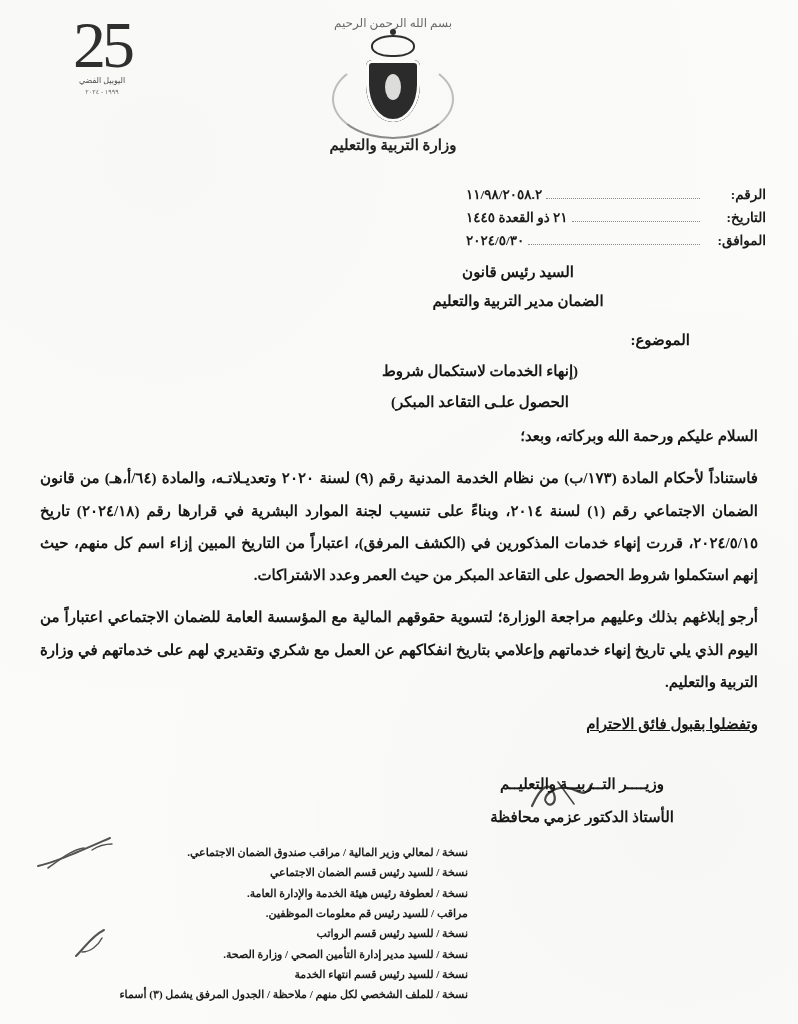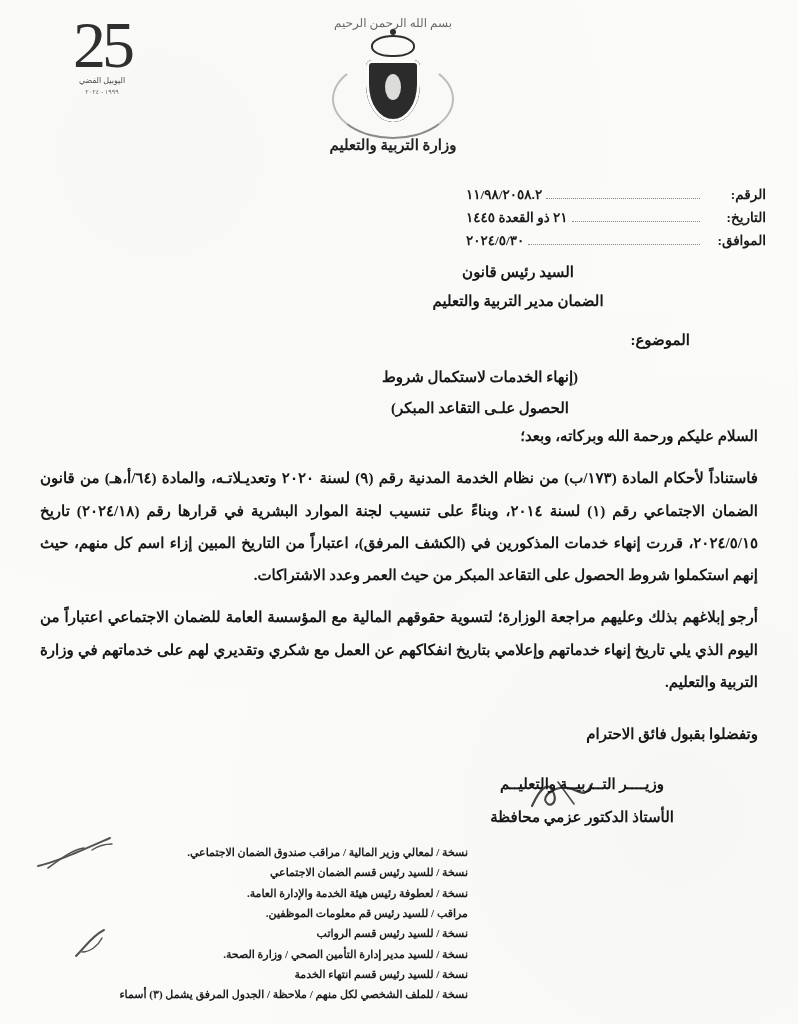--- a/index.html
+++ b/index.html
@@ -194,21 +194,21 @@
   
   .subject {
     position: absolute;
     top: 325px;
     right: 108px;
     width: 420px;
     font-size: 15px;
     font-weight: 700;
     line-height: 2.05;
   }
-  .subject .label { margin-bottom: 6px; }
+  .subject .label { }
   .subject .line { text-align: center; }
 
   
   .body-text {
     position: absolute;
     top: 420px;
     right: 40px;
     left: 40px;
     font-size: 15px;
     font-weight: 700;
@@ -216,21 +216,22 @@
     text-align: justify;
     text-align-last: right;
   }
   .salutation {
     text-align: center;
     margin-bottom: 10px;
   }
   .para { margin-bottom: 10px; }
   .closing {
     text-align: right;
-    margin-top: 20px;
+    margin-top: 10px;
+    text-decoration: underline;
   }
 
   
   .signature {
     position: absolute;
     top: 768px;
     right: 96px;
     width: 240px;
     text-align: center;
     font-size: 15px;

